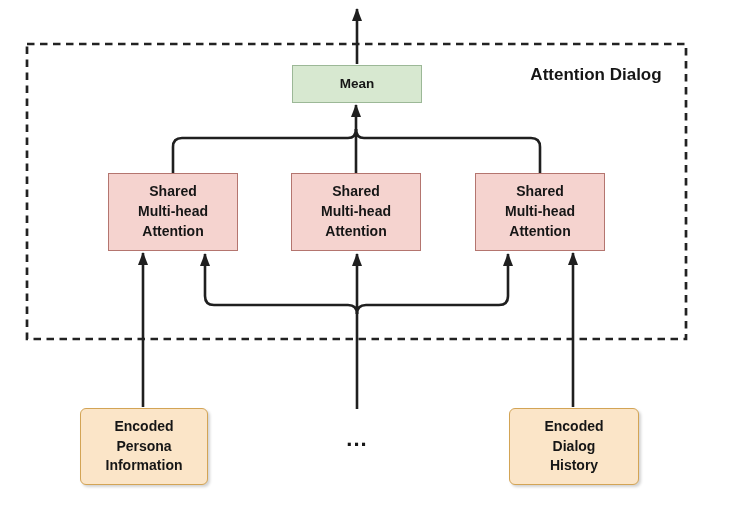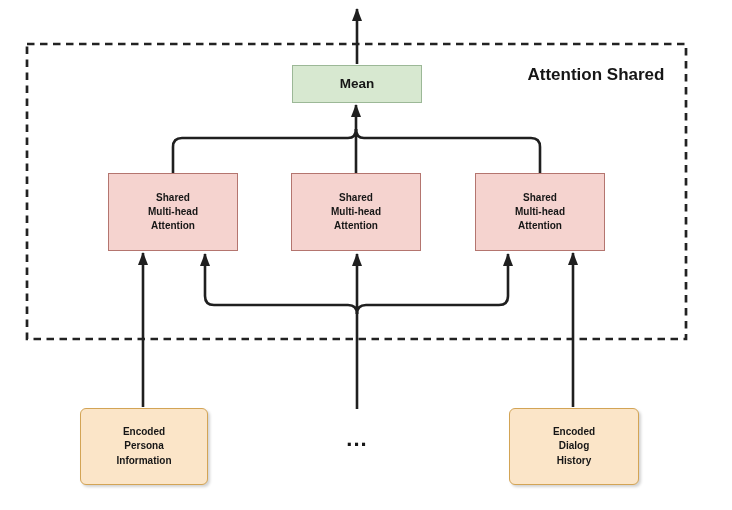--- a/index.html
+++ b/index.html
@@ -13,21 +13,21 @@
   svg.wires { position: absolute; left: 0; top: 0; }
   .node {
     position: absolute;
     box-sizing: border-box;
     display: flex;
     align-items: center;
     justify-content: center;
     text-align: center;
     white-space: pre-line;
     font-weight: bold;
-    font-size: 10px;
+    font-size: 14px;
     line-height: 1.42;
     color: #161616;
     border: 1px solid;
   }
   .mean   { left: 292px; top: 65px;  width: 130px; height: 38px;
             background: #d7e8d0; border-color: #9cb897; font-size: 13.5px; }
   .att1   { left: 108px; top: 173px; width: 130px; height: 78px; }
   .att2   { left: 291px; top: 173px; width: 130px; height: 78px; }
   .att3   { left: 475px; top: 173px; width: 130px; height: 78px; }
   .att    { background: #f5d3cf; border-color: #b4756f; }
@@ -66,21 +66,21 @@
     <path d="M356,174 L356,105" fill="none" stroke="#1f1f1f" stroke-width="2.6" marker-end="url(#arrow)"></path>
 
     <path d="M357,409 L357,254" fill="none" stroke="#1f1f1f" stroke-width="2.6" marker-end="url(#arrow)"></path>
     <path d="M357,314 Q357,305 348,305 L214,305 Q205,305 205,296 L205,254" fill="none" stroke="#1f1f1f" stroke-width="2.6" marker-end="url(#arrow)"></path>
     <path d="M357,314 Q357,305 366,305 L499,305 Q508,305 508,296 L508,254" fill="none" stroke="#1f1f1f" stroke-width="2.6" marker-end="url(#arrow)"></path>
 
     <path d="M143,407 L143,253" fill="none" stroke="#1f1f1f" stroke-width="2.6" marker-end="url(#arrow)"></path>
     <path d="M573,407 L573,253" fill="none" stroke="#1f1f1f" stroke-width="2.6" marker-end="url(#arrow)"></path>
   </svg>
 
-  <div class="layer-label">Attention Shared</div>
+  <div class="layer-label">Attention Dialog</div>
 
   <div class="node mean">Mean</div>
 
   <div class="node att att1">Shared
 Multi-head
 Attention</div>
   <div class="node att att2">Shared
 Multi-head
 Attention</div>
   <div class="node att att3">Shared

